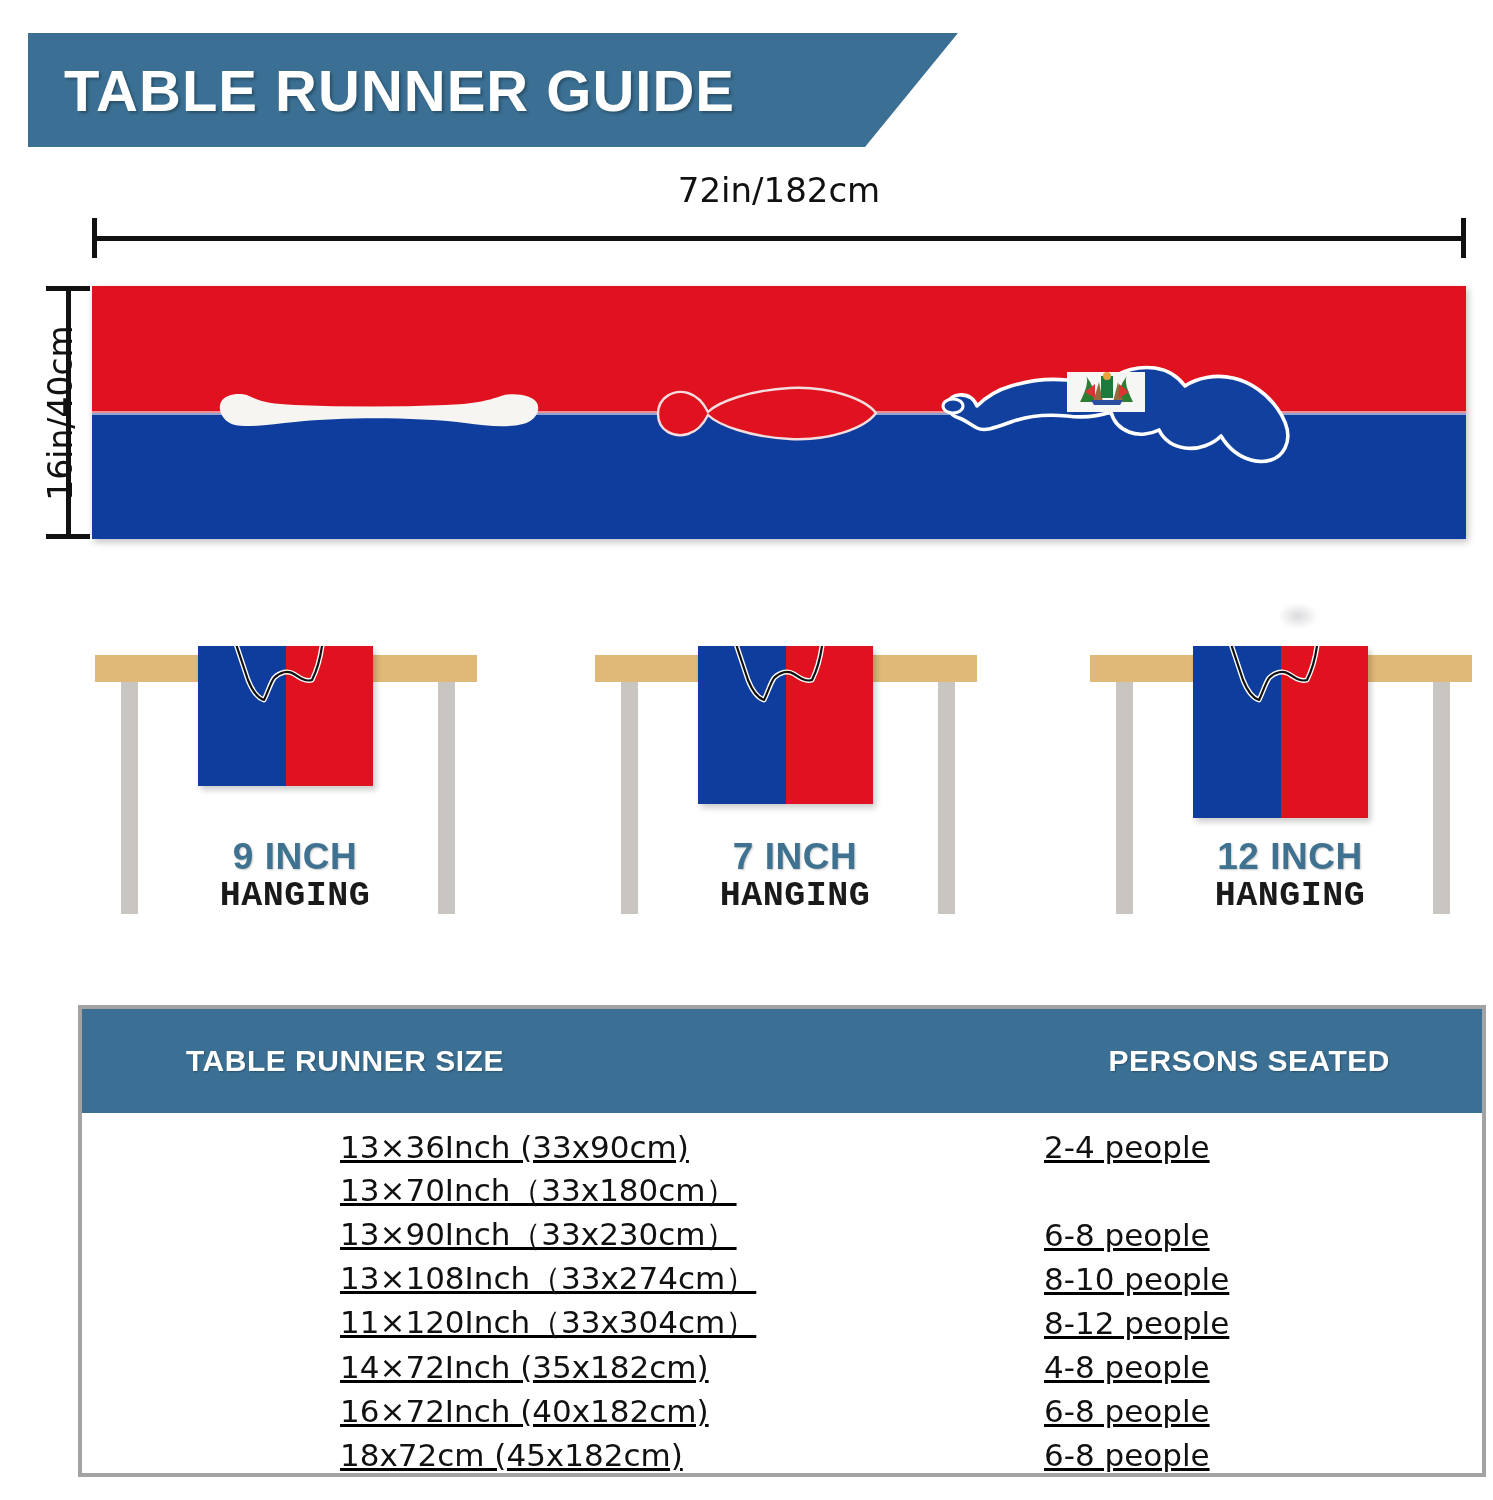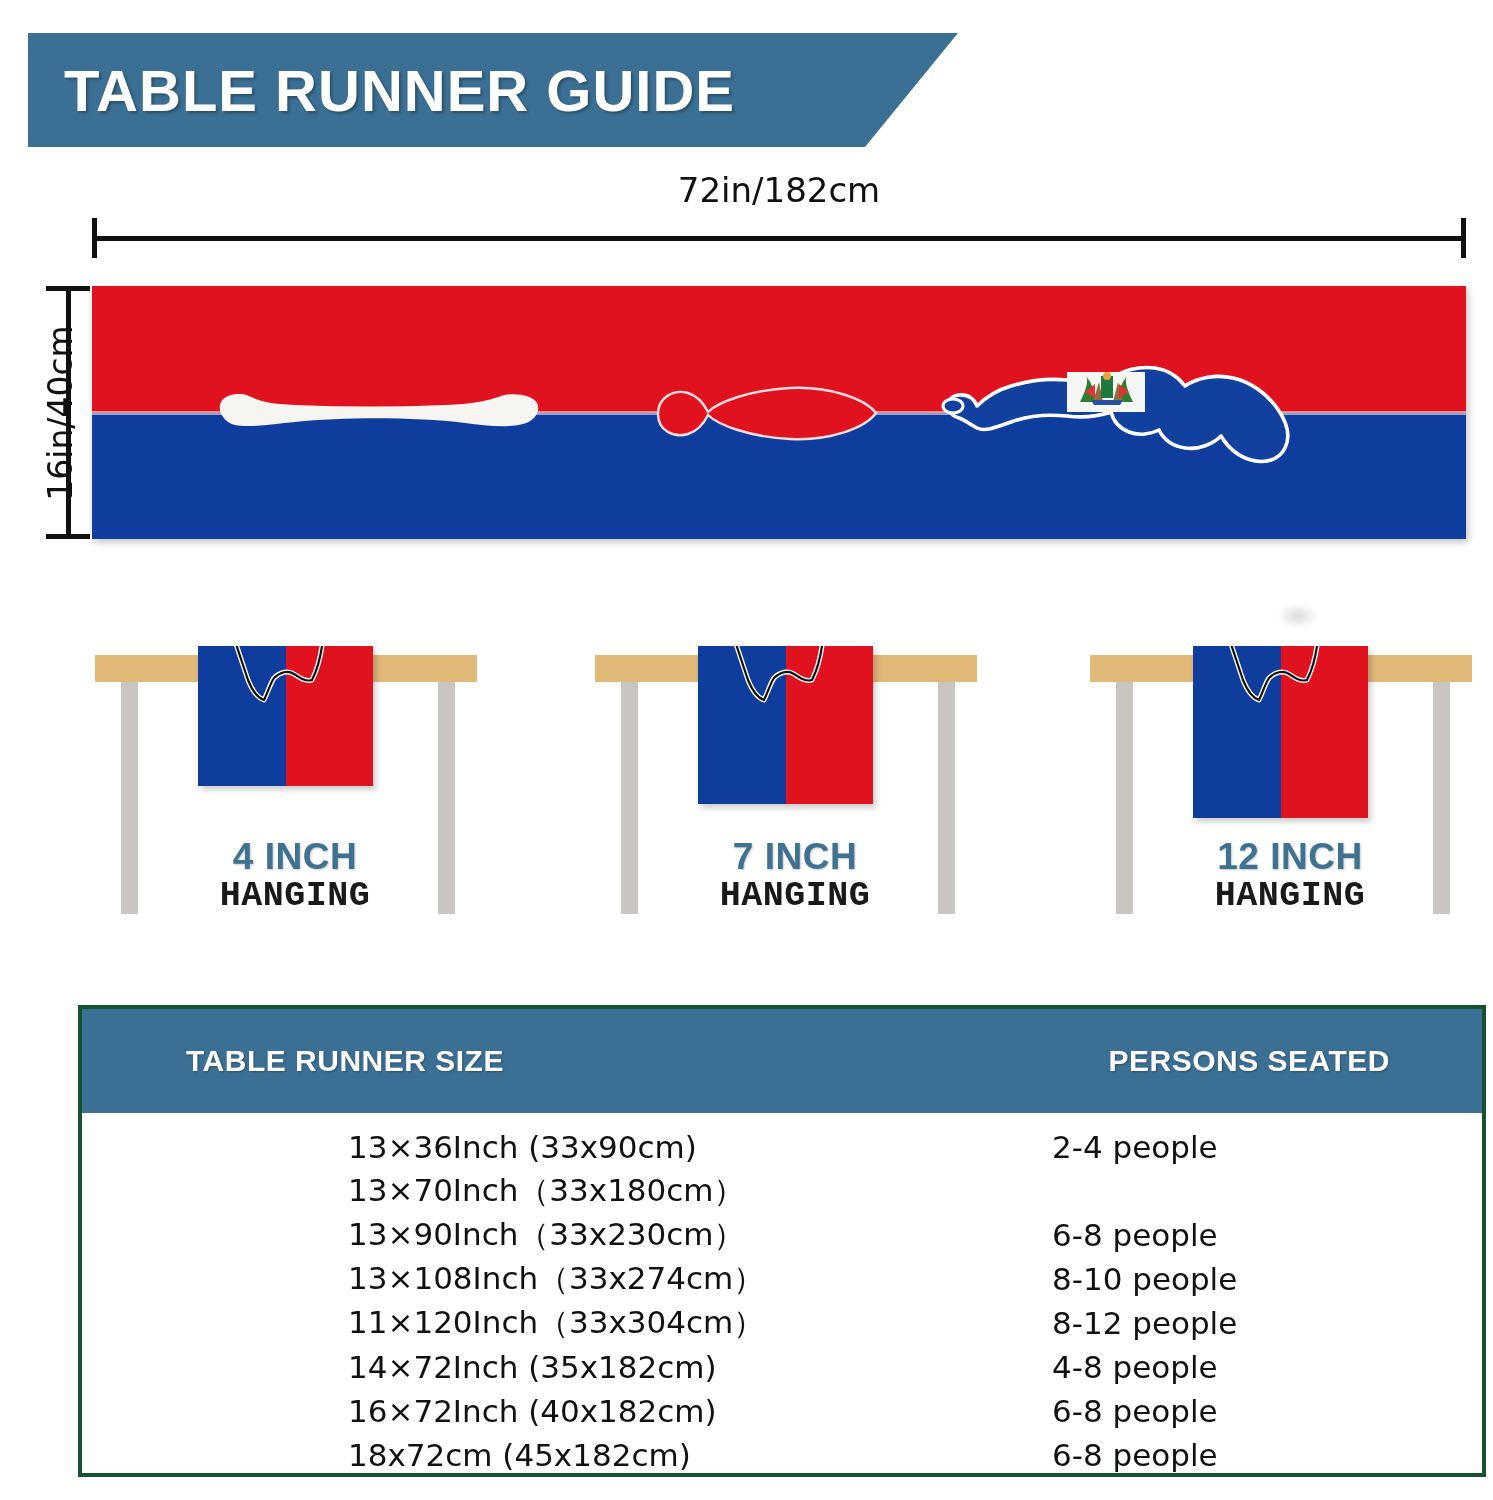--- a/index.html
+++ b/index.html
@@ -146,39 +146,39 @@
 
   
   #smudge{
     position:absolute;left:1278px;top:603px;width:40px;height:26px;
     background:radial-gradient(ellipse at center,rgba(190,190,195,.55),rgba(255,255,255,0) 72%);
   }
 
   
   #size-table{
     position:absolute;left:78px;top:1005px;width:1408px;height:472px;
-    border:4px solid #14532d;
+    border:4px solid #a3a3a3;
     background:#fff;
     box-sizing:border-box;
   }
   #size-table-head{
     height:104px;background:#3b7094;position:relative;
   }
   #size-table-head .h{
     position:absolute;top:50%;transform:translateY(-50%);
     color:#fff;font-weight:bold;font-size:30px;
     font-family:"Liberation Sans", sans-serif;
     letter-spacing:.5px;
     text-shadow:1px 1px 2px rgba(0,0,0,.3);
   }
   #size-table-head .h.left{left:104px;}
   #size-table-head .h.right{right:92px;}
 
   #size-table-body{
-    position:relative;padding:12px 0 0 8px;
+    position:relative;padding:12px 0 0 0;text-decoration:underline;
   }
   .size-row{
     display:flex;align-items:center;height:44px;
   }
   .size-row .cell-size{
     width:920px;padding-left:258px;box-sizing:border-box;
     font-size:31px;color:#111;
     font-family:"DejaVu Sans", sans-serif;
     white-space:nowrap;
   }
@@ -269,21 +269,21 @@
     <div class="half-blue"></div>
     <div class="half-red"></div>
     <svg class="drape-map" viewBox="0 0 135 85">
       <path d="M18,2 C22,14 26,26 30,38 C34,48 40,56 46,58 C50,50 52,42 56,36
                C62,30 70,28 76,32 C82,36 88,40 94,38 C98,30 102,18 104,4" fill="none" stroke="#ffffff" stroke-width="5" stroke-linejoin="round" stroke-linecap="round"></path>
       <path d="M18,2 C22,14 26,26 30,38 C34,48 40,56 46,58 C50,50 52,42 56,36
                C62,30 70,28 76,32 C82,36 88,40 94,38 C98,30 102,18 104,4" fill="none" stroke="#111111" stroke-width="2.2" stroke-linejoin="round" stroke-linecap="round"></path>
     </svg>
   </div>
   <div class="unit-caption">
-    <span class="cap-inch">4 INCH</span>
+    <span class="cap-inch">9 INCH</span>
     <span class="cap-hanging">HANGING</span>
   </div>
 </div>
 
 <div class="table-unit" id="table-unit-2">
   <div class="table-top"></div>
   <div class="table-leg l"></div>
   <div class="table-leg r"></div>
   <div class="runner-drape" id="drape-2">
     <div class="half-blue"></div>

